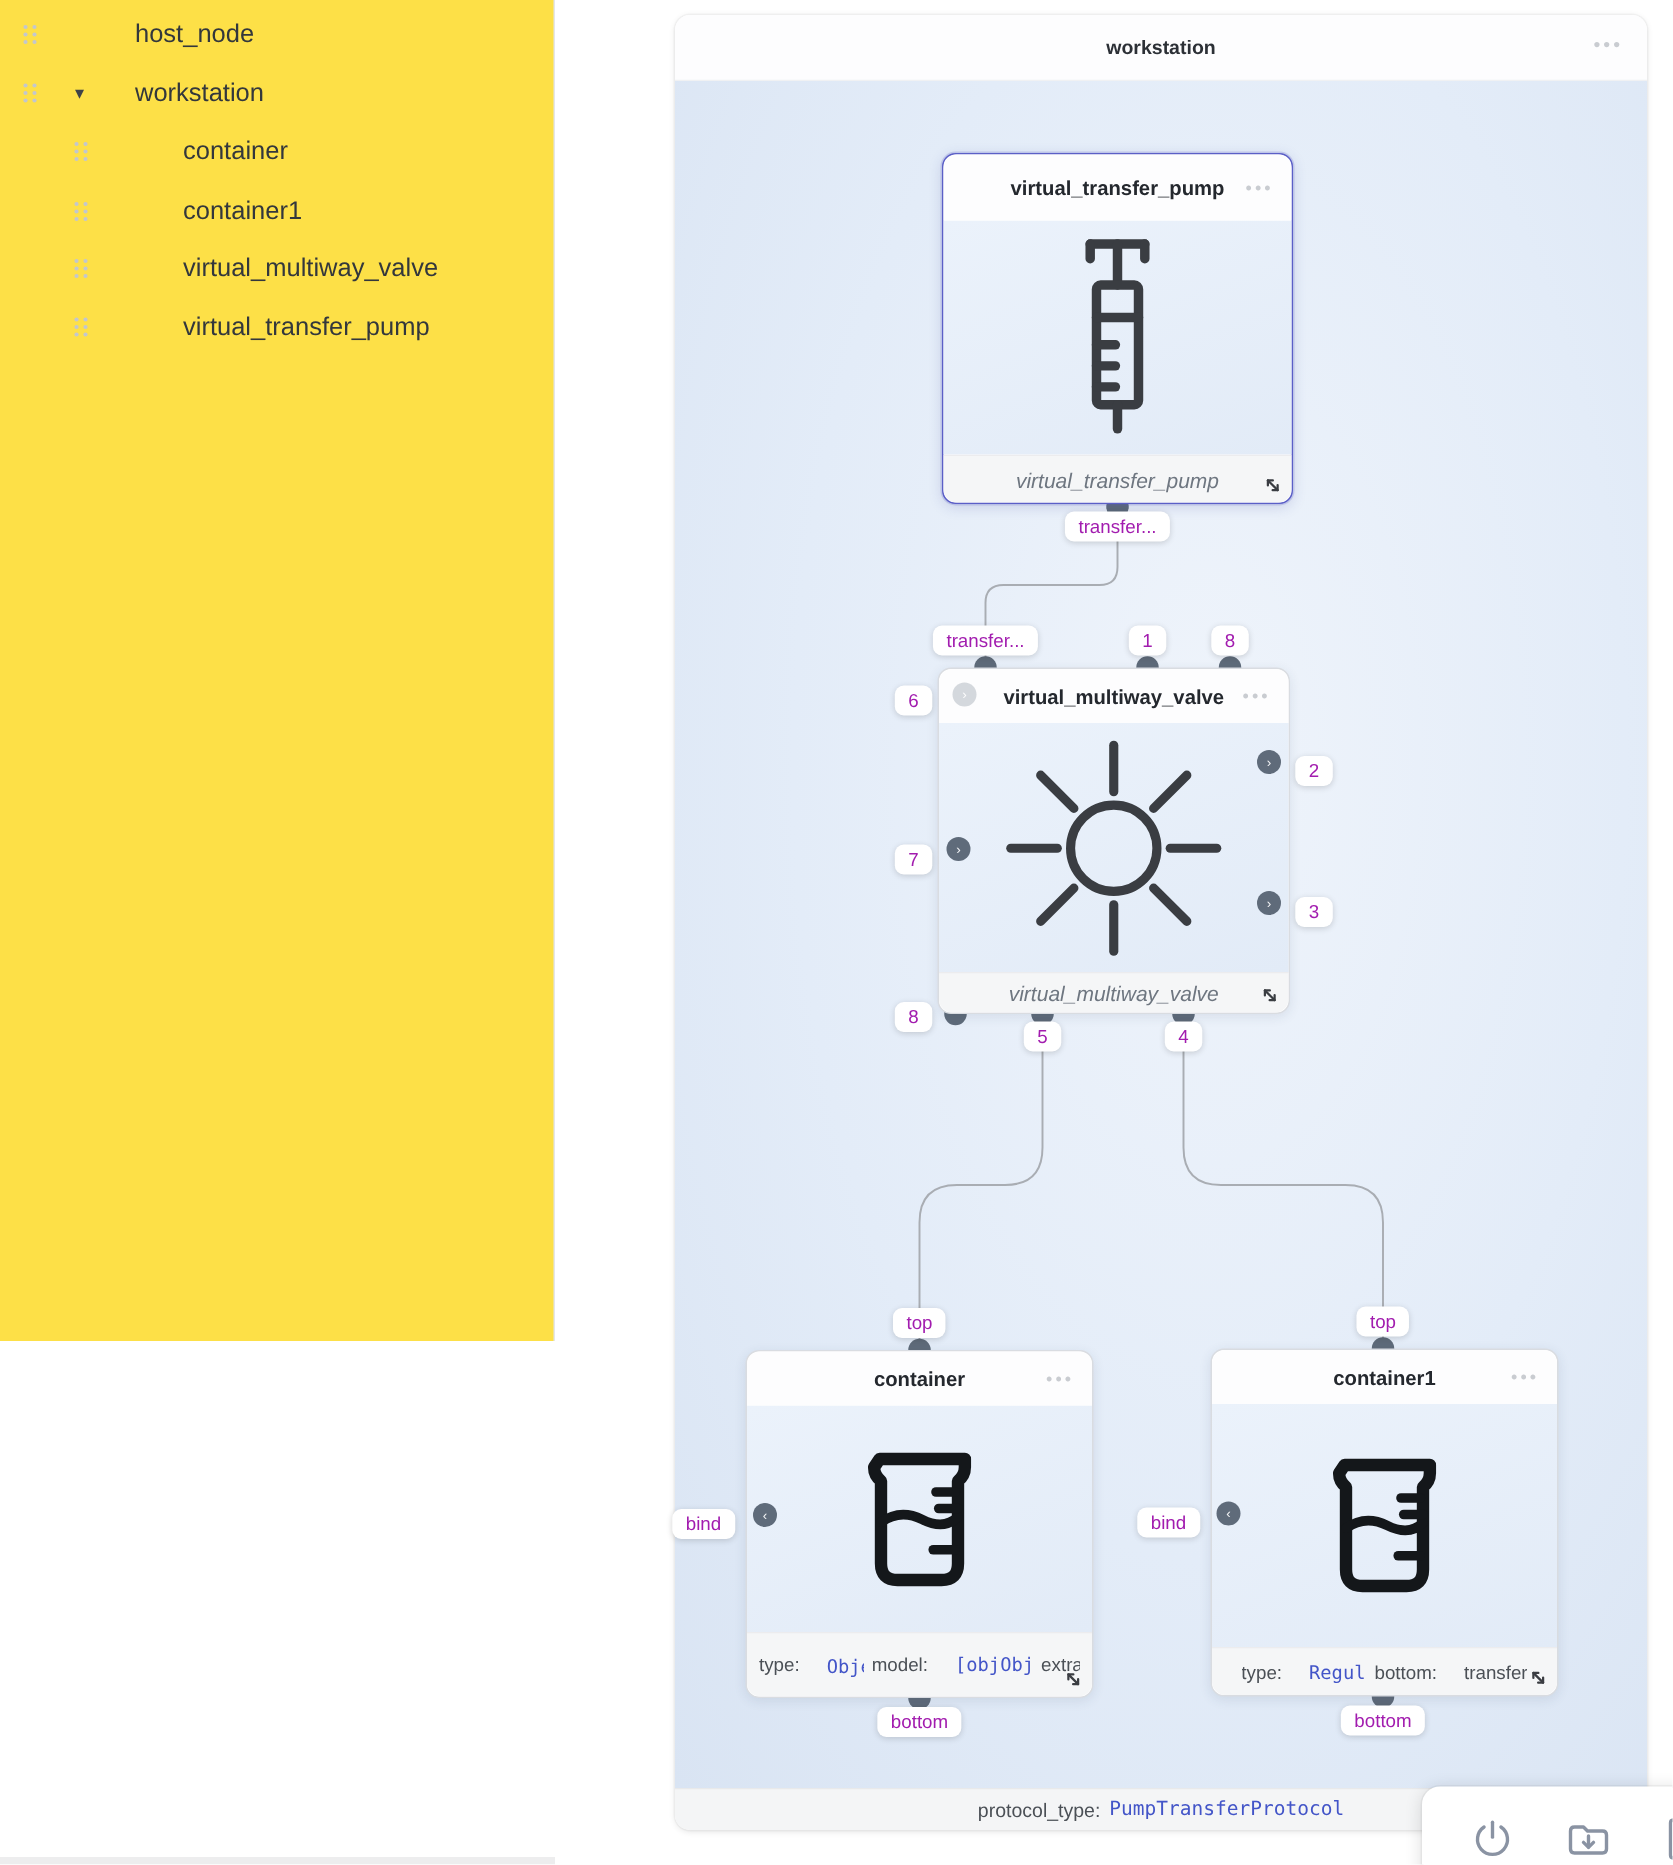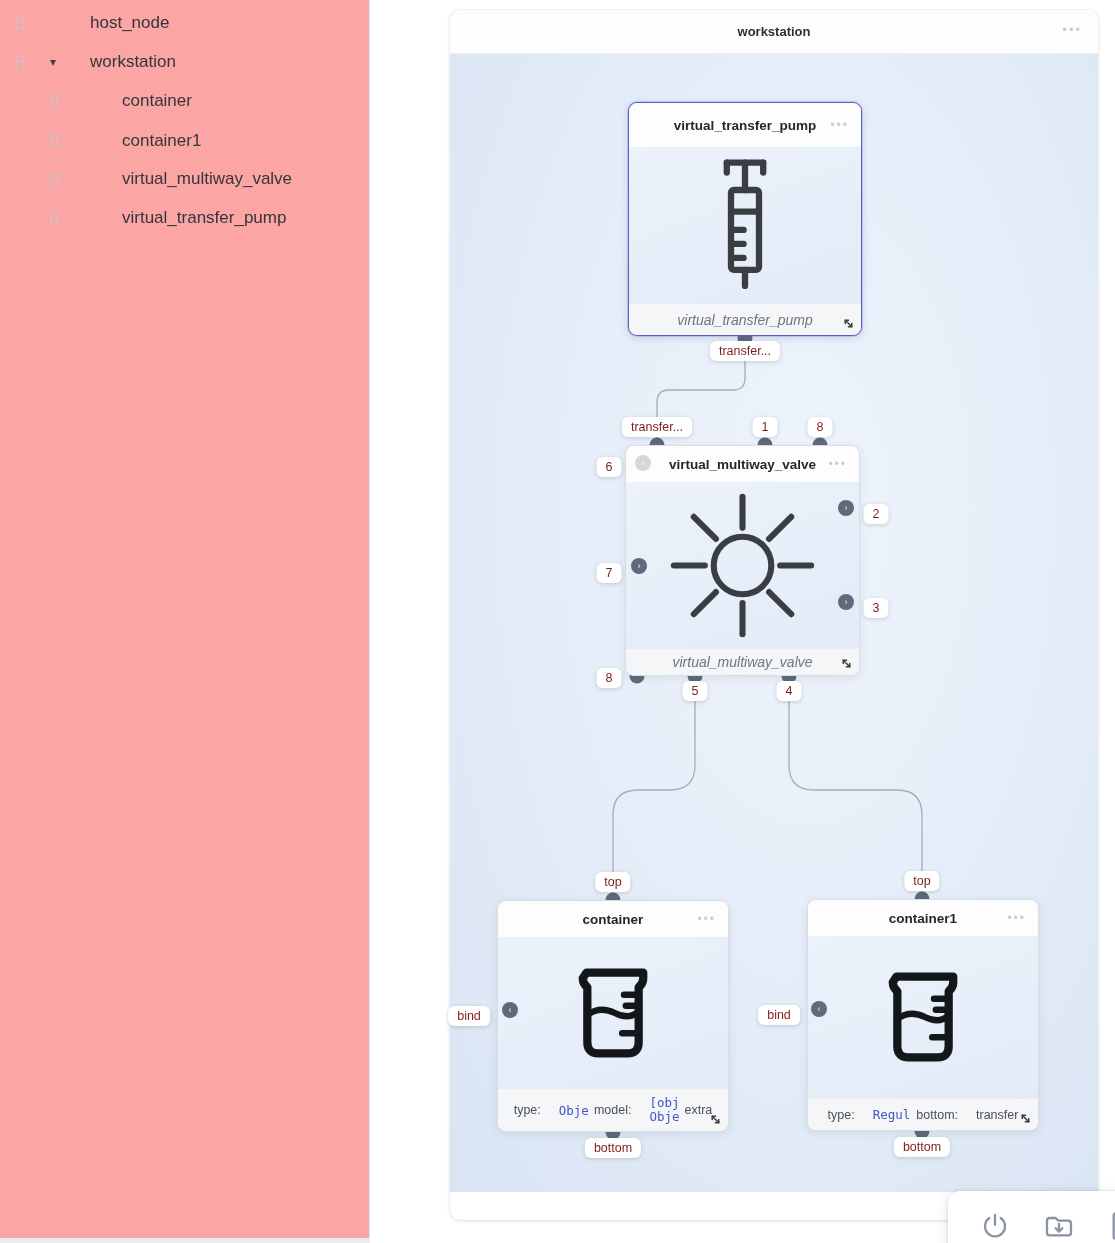--- a/index.html
+++ b/index.html
@@ -1,20 +1,20 @@
 <!DOCTYPE html>
 <html><head>
 <meta charset="utf-8">
 <style>
   * { margin:0; padding:0; box-sizing:border-box; }
   body { background:#fff; font-family:"Liberation Sans", sans-serif; }
   .stage { position:relative; width:1115px; height:1243px; overflow:hidden; background:#fff; }
 
   
-  .sidebar { position:absolute; left:0; top:0; width:370px; height:1243px; background:#fca5a5; border-right:1px solid #e4e6e9; z-index:10; }
+  .sidebar { position:absolute; left:0; top:0; width:370px; height:894px; background:#fde047; border-right:1px solid #e4e6e9; z-index:10; }
   .tree-row { position:absolute; height:30px; display:flex; align-items:center; cursor:pointer; }
   .tree-label { font-size:17px; color:#33373c; white-space:nowrap; }
   .drag-handle { position:absolute; width:12px; height:16px; }
   .caret { position:absolute; font-size:12px; color:#3f4348; }
   .sidebar-bottom-strip { position:absolute; left:0; top:1238px; width:370px; height:5px; background:#ededee; }
 
   
   .panel { position:absolute; left:450px; top:10px; width:648px; height:1210px; background:#fff; border-radius:10px;
            box-shadow:0 1px 4px rgba(0,0,0,0.10), 0 0 0 1px rgba(0,0,0,0.03); z-index:1; }
   .panel-header { position:absolute; left:0; top:0; right:0; height:44px; background:#fdfdfe; border-radius:10px 10px 0 0;
@@ -47,25 +47,25 @@
   .node-title { font-size:13.5px; font-weight:bold; color:#24282e; }
   .node-menu { position:absolute; right:12px; color:#c9ccd1; font-size:12px; letter-spacing:2px; cursor:pointer; }
   .node-body { flex:1 1 auto; display:flex; align-items:center; justify-content:center;
                background:linear-gradient(160deg,#ebf2fb 0%,#e2ebf7 100%); }
   .node-footer { position:relative; flex:0 0 auto; background:#f5f6f7; border-top:1px solid #ececee;
                  border-radius:0 0 9px 9px; display:flex; align-items:center; justify-content:center; }
   .footer-italic { font-style:italic; font-size:14px; color:#6e7680; }
   .resize-handle { position:absolute; right:6px; bottom:5px; cursor:nwse-resize; }
   .kv { display:flex; align-items:center; gap:18px; font-size:12.5px; color:#4b5056; white-space:nowrap; overflow:hidden; }
   .kv .mono { font-size:12.5px; }
-  .extra-2line { display:flex; flex-direction:column; line-height:1.15; font-size:12px; }
+  .extra-2line { display:flex; line-height:1.15; font-size:12px; }
 
   
   .port-label { position:absolute; transform:translate(-50%,-50%); background:#fff; border-radius:6px; padding:3px 9px;
-                font-size:12.5px; color:#7f1d1d; box-shadow:0 1px 4px rgba(0,0,0,0.16); z-index:5; white-space:nowrap; }
+                font-size:12.5px; color:#a21caf; box-shadow:0 1px 4px rgba(0,0,0,0.16); z-index:5; white-space:nowrap; }
 
   
   .toolbar { position:absolute; left:948px; top:1191px; width:200px; height:70px; background:#fff; border-radius:12px;
              box-shadow:0 2px 12px rgba(0,0,0,0.14), 0 0 0 1px rgba(0,0,0,0.04); z-index:6;
              display:flex; align-items:center; gap:30px; padding-left:30px; }
   .tb-btn { width:34px; height:34px; display:flex; align-items:center; justify-content:center; cursor:pointer; flex:0 0 auto; }
 </style>
 </head>
 <body>
 
@@ -153,20 +153,24 @@
     </div>
     <div class="sidebar-bottom-strip"></div>
   </div>
 
   <div class="panel">
     <div class="panel-header">
       <span class="panel-title">workstation</span>
       <span class="panel-menu">•••</span>
     </div>
     <div class="panel-body"></div>
+    <div class="panel-footer">
+      <span class="proto-label">protocol_type:</span>
+      <span class="proto-value mono">PumpTransferProtocol</span>
+    </div>
   </div>
 
   <svg class="edges" width="1115" height="1243">
     <path d="M745 338 V378 Q745 390 733 390 H669 Q657 390 657 402 V445" fill="none" stroke="#a9adb3" stroke-width="1.3"></path>
     <path d="M695 676 V765 Q695 790 670 790 H638 Q613 790 613 815 V900" fill="none" stroke="#a9adb3" stroke-width="1.3"></path>
     <path d="M789 676 V765 Q789 790 814 790 H897 Q922 790 922 815 V899" fill="none" stroke="#a9adb3" stroke-width="1.3"></path>
   </svg>
 
   <div class="port-semi" style="left:745px;top:338px"></div>
   <div class="port-semi" style="left:657px;top:445px"></div>

